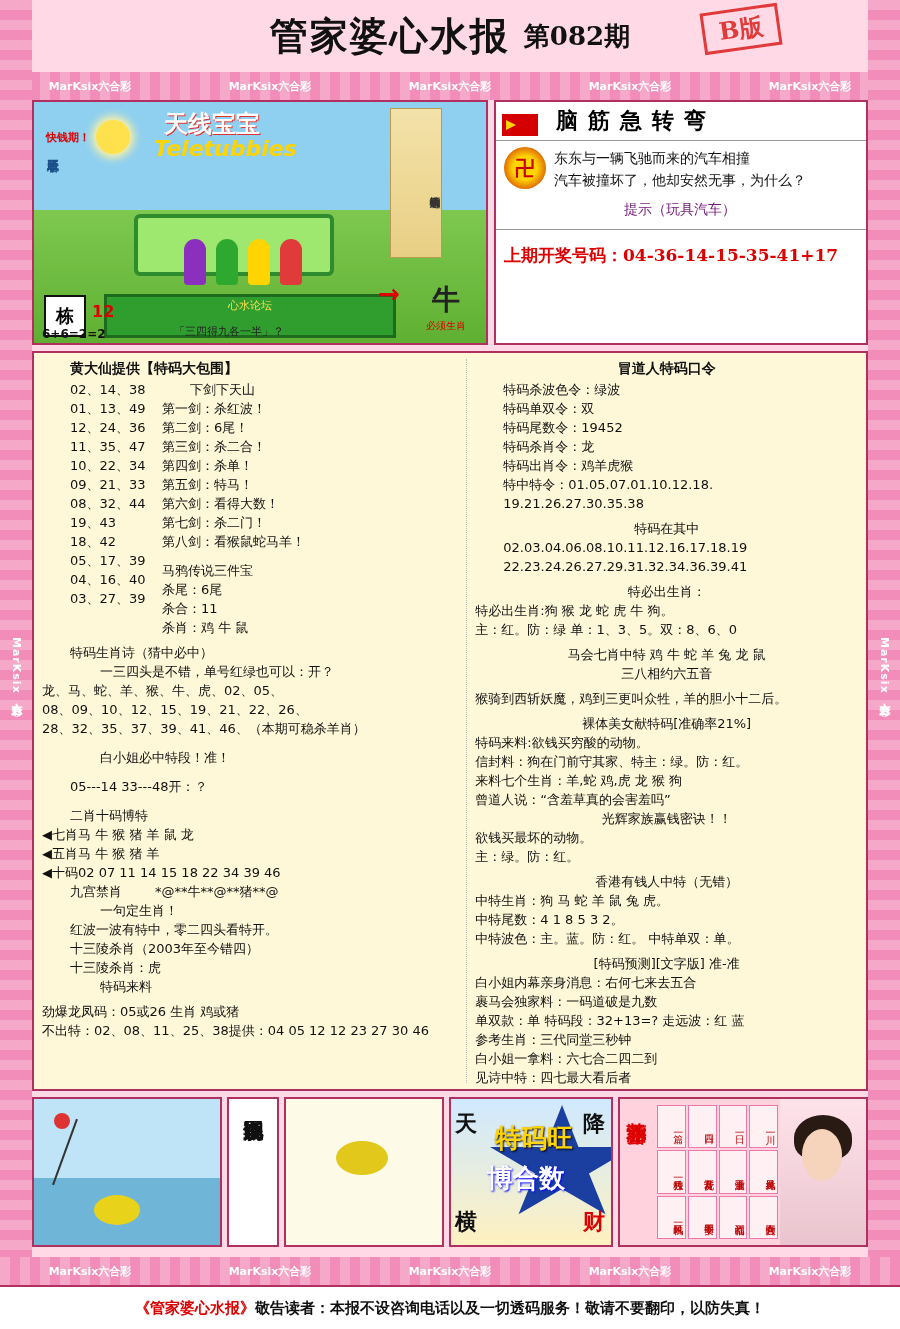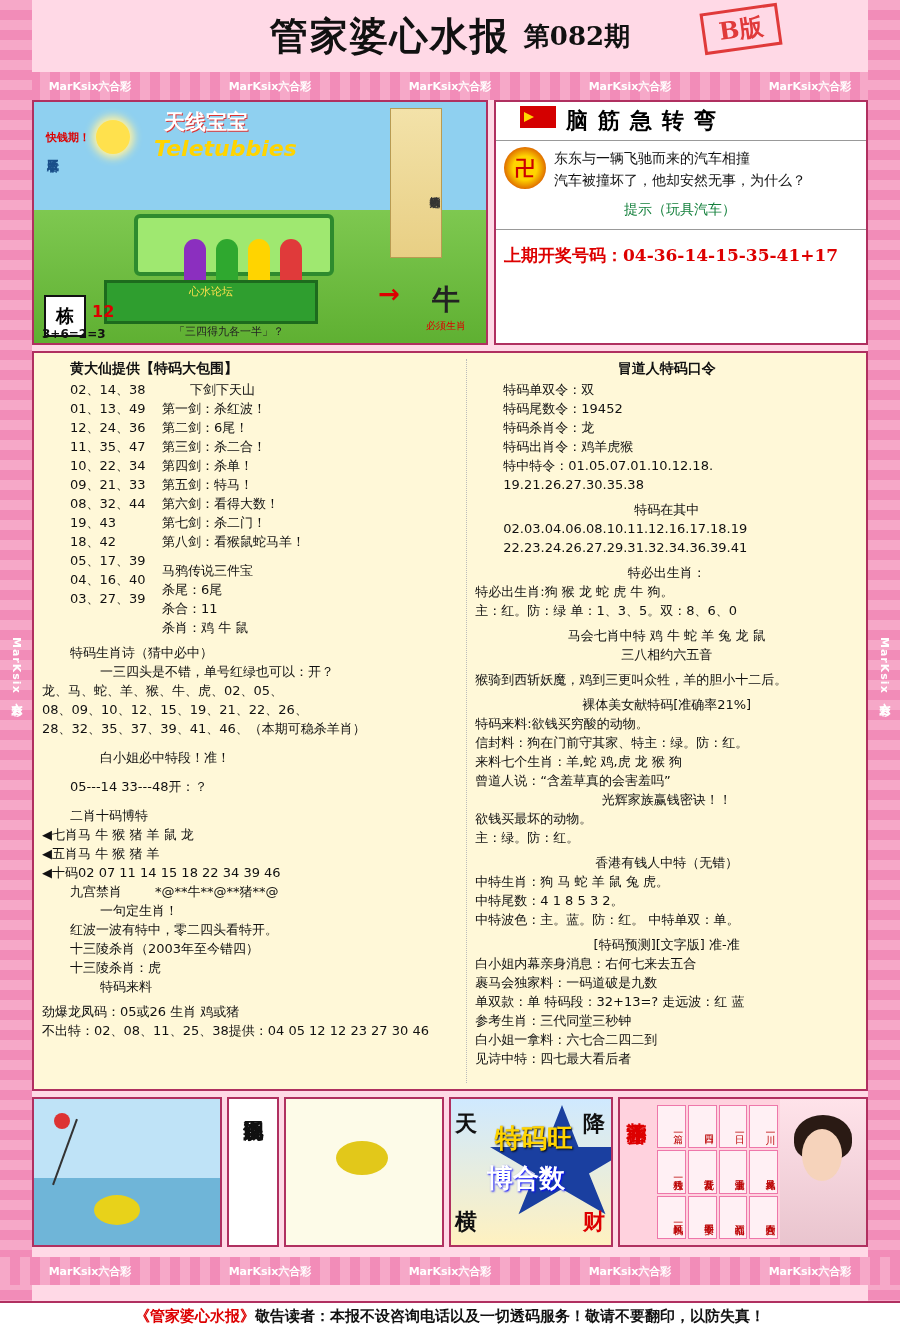--- a/index.html
+++ b/index.html
@@ -108,21 +108,21 @@
     width: 456px;
     border: 2px solid #b03060;
     background: linear-gradient(#8fd0f0 0%, #8fd0f0 45%, #7ec850 45%, #5fb032 100%);
     position: relative;
     overflow: hidden;
   }
   .poster .tt-title {
     position: absolute;
     top: 6px; left: 130px;
     color: #fff;
-    font-size: 21px;
+    font-size: 24px;
     font-weight: bold;
     text-shadow: 1px 1px 0 #d33;
     font-family: "DejaVu Serif", serif;
   }
   .poster .tt-sub {
     position: absolute;
     top: 34px; left: 120px;
     color: #ffd400;
     font-size: 22px;
     font-weight: bold;
@@ -150,22 +150,22 @@
     writing-mode: vertical-rl;
     font-size: 11px; color: #333; text-align: center;
     padding-top: 10px;
   }
   .poster .tv {
     position: absolute; top: 112px; left: 100px;
     width: 200px; height: 62px;
     background: #9fe870; border: 4px solid #2e8b2e; border-radius: 6px;
   }
   .poster .bench {
-    position: absolute; top: 178px; left: 70px;
-    width: 214px; height: 44px;
+    position: absolute; top: 192px; left: 70px;
+    width: 292px; height: 44px;
     background: #2f9e2f; border: 3px solid #1d6b1d;
   }
   .poster .bench .bench-text {
     color: #ffe14d; font-size: 11px; text-align: center; line-height: 18px;
   }
   .poster .badge-box {
     position: absolute; bottom: 6px; left: 10px;
     width: 42px; height: 42px; border: 2px solid #111;
     display: flex; align-items: center; justify-content: center;
     font-size: 18px; font-weight: bold; background: #fff;
@@ -196,22 +196,22 @@
   .fig { width:22px; height:46px; border-radius: 11px 11px 4px 4px; }
 
   .teaser {
     flex: 1;
     border: 2px solid #b03060;
     background: #fff;
     display: flex;
     flex-direction: column;
   }
   .teaser-head {
-    display: flex; align-items: flex-start; gap: 10px;
-    padding: 4px 24px;
+    display: flex; align-items: flex-end; gap: 18px;
+    padding: 4px 6px;
     border-bottom: 1px solid #999;
   }
   .teaser-head .flagicon {
     width: 36px; height: 22px; background: #d40000; position: relative;
   }
   .teaser-head .flagicon::after{
     content:""; position:absolute; left:4px; top:6px; width:0;height:0;
     border-left:10px solid #ffd400; border-top:5px solid transparent; border-bottom:5px solid transparent;
   }
   .teaser-title {
@@ -220,21 +220,21 @@
   }
   .teaser-body { padding: 6px 8px; display:flex; gap:8px; }
   .teaser-emblem {
     width: 42px; height: 42px; border-radius: 50%;
     background: radial-gradient(#ffd400 40%, #e07000 70%, #c00 100%);
     color:#c00; font-size: 20px; font-weight: bold;
     display:flex; align-items:center; justify-content:center;
     flex: 0 0 42px;
   }
   .teaser-text { font-size: 14px; line-height: 22px; color:#111; }
-  .teaser-hint { text-align:center; font-size:14px; margin-top:10px; color:#15803d;}
+  .teaser-hint { text-align:center; font-size:14px; margin-top:10px; color:#701a75;}
   .teaser-sep { border-top: 1px solid #999; margin: 4px 0 0; }
   .teaser-result {
     padding: 14px 8px 8px;
     font-size: 17px; font-weight: bold; color: #d00;
     font-family: "DejaVu Serif", serif;
   }
 
   
   .main-panel {
     margin-top: 6px;
@@ -298,21 +298,21 @@
     gap: 2px; padding: 6px 2px; font-size: 10px; color:#b00;
   }
   .bs5 .cell { background:#fff0f4; border:1px solid #e7a; writing-mode: vertical-rl; text-align:center; }
   .bs5 .lady { width: 86px; background: linear-gradient(#ffe3ea,#e9c4ce); position:relative;}
   .bs5 .lady .face { position:absolute; top:30px; left:22px; width:40px;height:52px;border-radius:50%;background:#f6d3bb;}
   .bs5 .lady .hair { position:absolute; top:16px; left:14px; width:58px;height:46px;border-radius:50% 50% 40% 40%;background:#2a1a14;}
 
   .footer {
     position: absolute;
     bottom: 0; left: 0; right: 0;
-    height: 28px;
+    height: 44px;
     background: #fff;
     display: flex;
     align-items: center;
     justify-content: center;
     font-size: 15px;
     font-weight: bold;
     color: #111;
     font-family: "DejaVu Serif", serif;
     border-top: 2px solid #b03060;
   }
@@ -356,21 +356,21 @@
           <div class="fig" style="background:#8b2fbf"></div>
           <div class="fig" style="background:#2fa82f"></div>
           <div class="fig" style="background:#ffd400"></div>
           <div class="fig" style="background:#e03a3a"></div>
         </div>
         <div class="bench">
           <div class="bench-text">心水论坛</div>
         </div>
         <div class="badge-box">栋</div>
         <div class="num12">12</div>
-        <div class="formula" style="bottom:2px">3+6=2=3</div>
+        <div class="formula" style="bottom:2px">6+6=2=2</div>
         <div class="quote">「三四得九各一半」？</div>
         <div class="arrow">→</div>
         <div class="zodiac">
           <div class="big">牛</div>
           <div class="small">必须生肖</div>
         </div>
       </div>
 
       <div class="teaser">
         <div class="teaser-head">
@@ -448,20 +448,21 @@
         <div class="indent1">红波一波有特中，零二四头看特开。</div>
         <div class="indent1">十三陵杀肖（2003年至今错四）</div>
         <div class="indent1">十三陵杀肖：虎</div>
         <div class="indent2">特码来料</div>
         <div class="mt6"><span>劲爆龙凤码：</span><span>05或26    生肖   鸡或猪</span></div>
         <div><span>不出特：</span><span>02、08、11、25、38提供：04  05  12  12  23  27  30  46</span></div>
       </div>
 
       <div class="col-right">
         <div class="center sec-title">冒道人特码口令</div>
+        <div class="indent1">特码杀波色令：绿波</div>
         <div class="indent1">特码单双令：双</div>
         <div class="indent1">特码尾数令：19452</div>
         <div class="indent1">特码杀肖令：龙</div>
         <div class="indent1">特码出肖令：鸡羊虎猴</div>
         <div class="indent1">特中特令：01.05.07.01.10.12.18.</div>
         <div class="indent1">19.21.26.27.30.35.38</div>
 
         <div class="center mt6">特码在其中</div>
         <div class="indent1">02.03.04.06.08.10.11.12.16.17.18.19</div>
         <div class="indent1">22.23.24.26.27.29.31.32.34.36.39.41</div>

